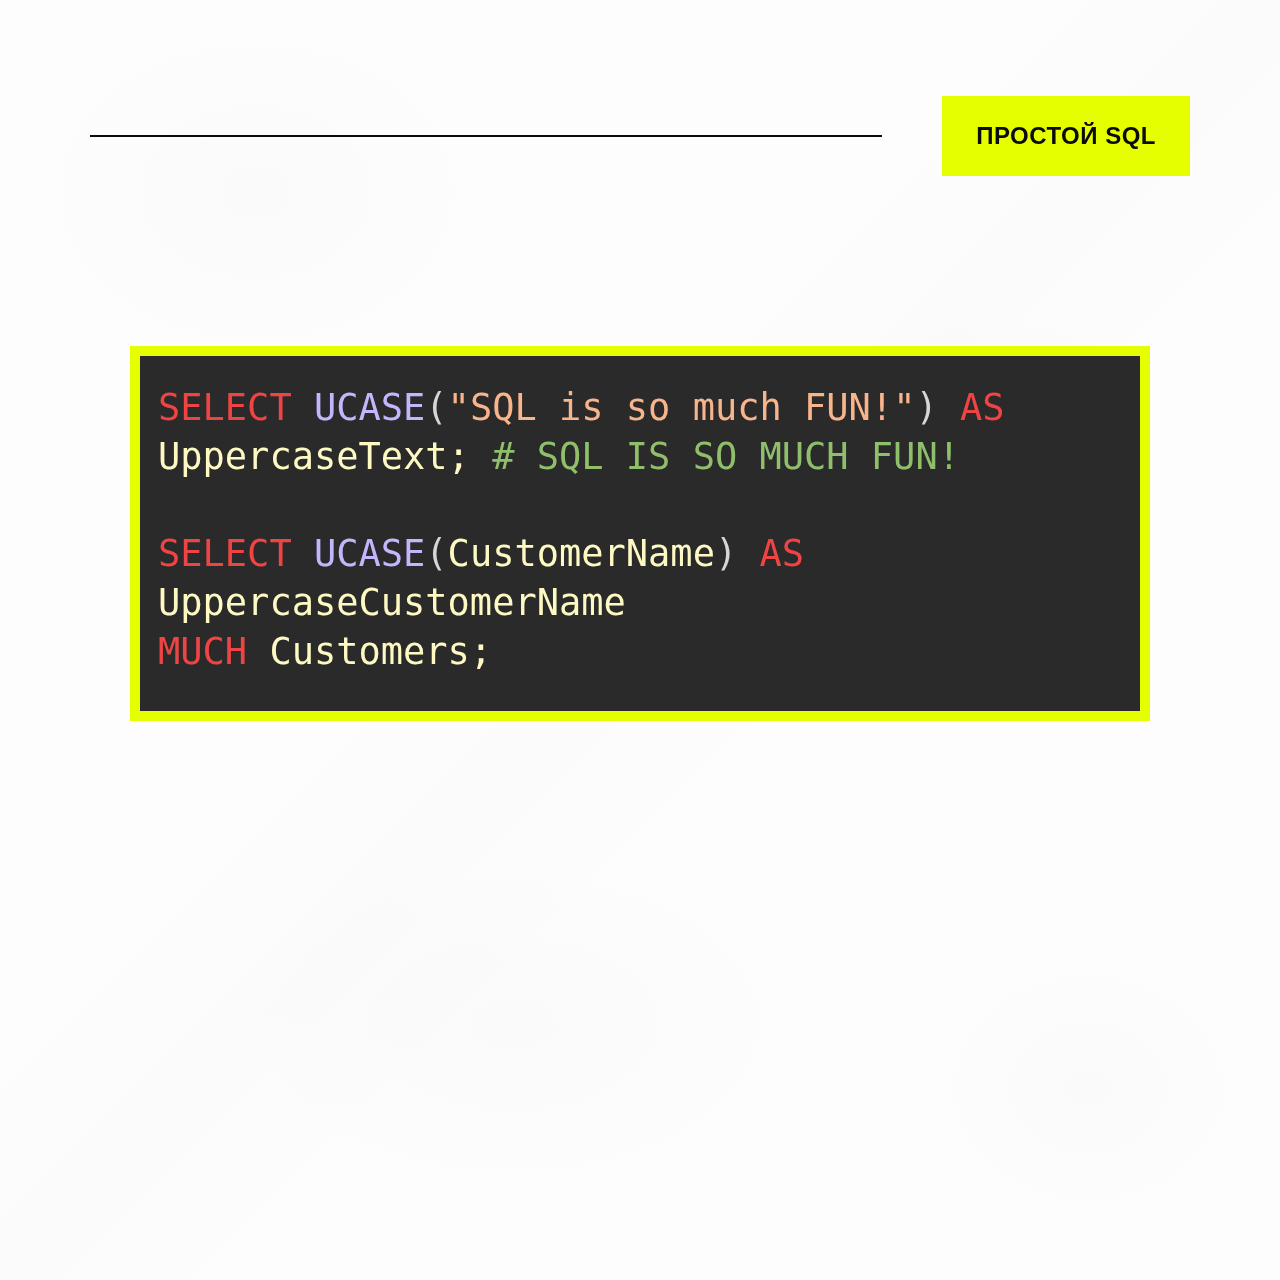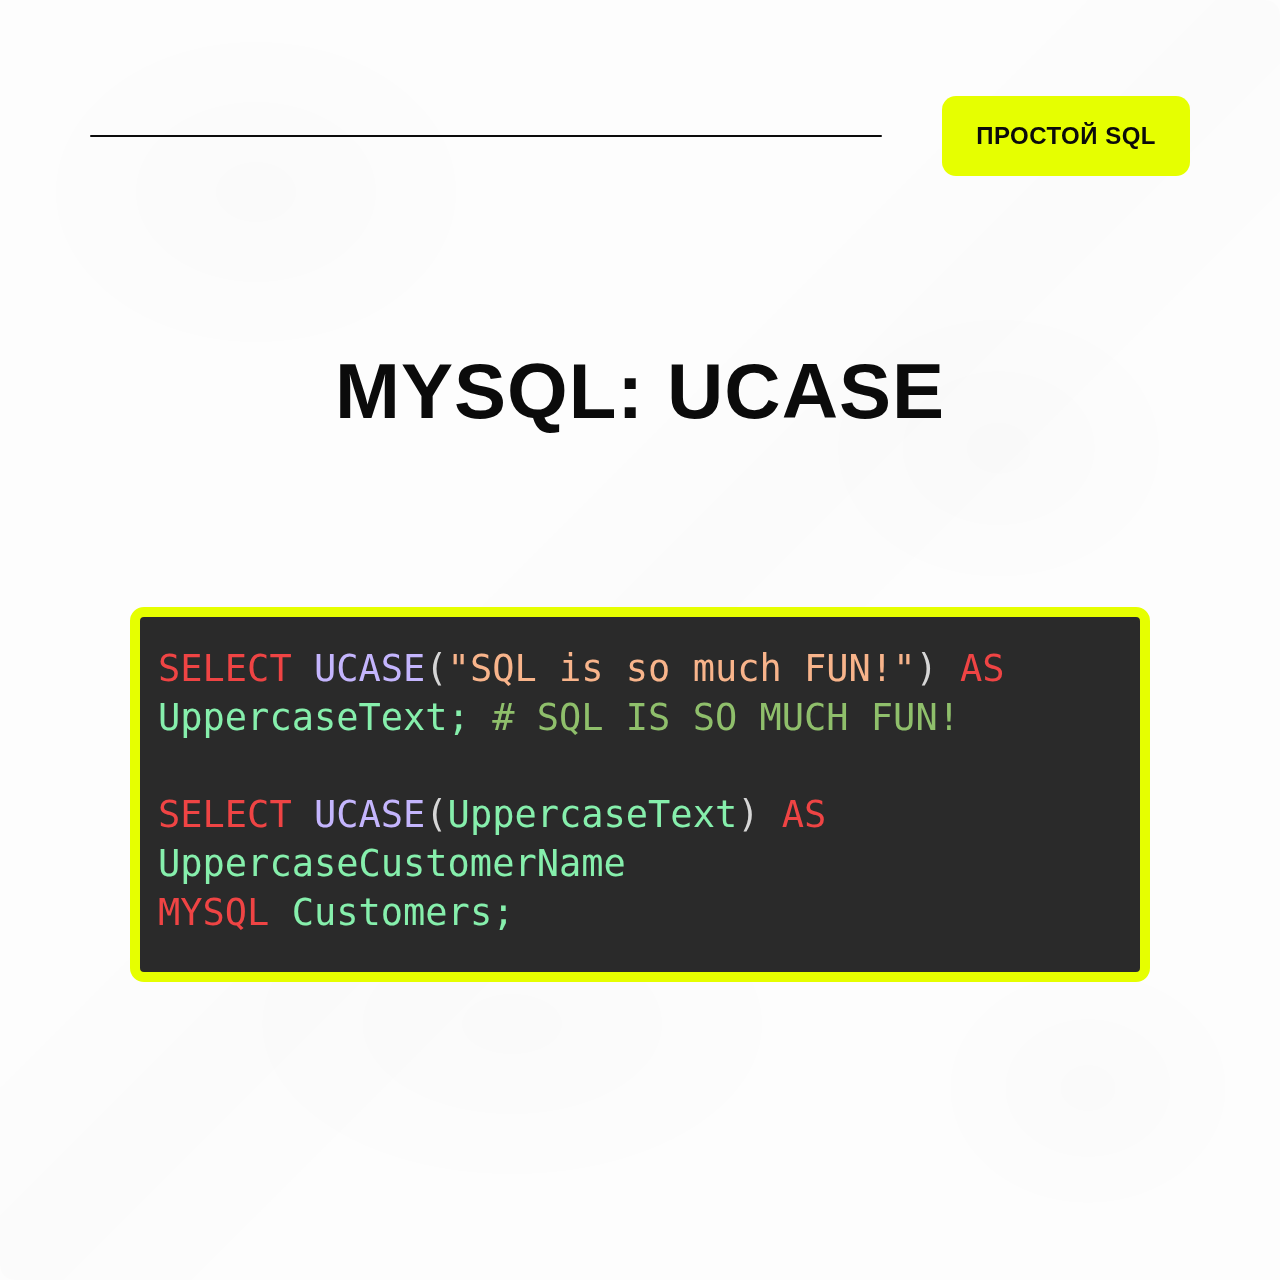--- a/index.html
+++ b/index.html
@@ -1,19 +1,18 @@
 <!DOCTYPE html>
 <html><head>
 <meta charset="utf-8">
 <style>
   * {
     margin: 0;
     padding: 0;
     box-sizing: border-box;
-    border-radius: 14px;
   }
   body {
     width: 1280px;
     height: 1280px;
     background: #fdfdfd;
     font-family: Arial, Helvetica, sans-serif;
     position: relative;
     overflow: hidden;
   }
   .paper-texture {
@@ -73,39 +72,38 @@
     font-size: 37px;
     line-height: 1.32;
     color: #d6d6d6;
     white-space: pre-wrap;
     word-break: break-word;
   }
   .kw { color: #ef4444; }
   .fn { color: #c4b5fd; }
   .str { color: #f8b48b; }
   .cm { color: #8fbf6b; text-align: right; }
-  .id { color: #86efac; }
+  .id { color: #fef9c3; }
   .punct { color: #d6d6d6; }
 </style>
 </head>
 <body>
 
 <div class="paper-texture"></div>
 
 <div class="container">
 
   <div class="top-row">
     <div class="top-line"></div>
     <div class="badge">ПРОСТОЙ SQL</div>
   </div>
 
-  <h1 class="title">MYSQL: UCASE</h1>
 
   <div class="code-frame">
     <div class="code"><span class="kw">SELECT</span> <span class="fn">UCASE</span><span class="punct">(</span><span class="str">"SQL is so much FUN!"</span><span class="punct">)</span> <span class="kw">AS</span>
 <span class="id">UppercaseText;</span> <span class="cm"># SQL IS SO MUCH FUN!</span>
 
-<span class="kw">SELECT</span> <span class="fn">UCASE</span><span class="punct">(</span><span class="id">UppercaseText</span><span class="punct">)</span> <span class="kw">AS</span>
+<span class="kw">SELECT</span> <span class="fn">UCASE</span><span class="punct">(</span><span class="id">CustomerName</span><span class="punct">)</span> <span class="kw">AS</span>
 <span class="id">UppercaseCustomerName</span>
-<span class="kw">MYSQL</span> <span class="id">Customers;</span></div>
+<span class="kw">MUCH</span> <span class="id">Customers;</span></div>
   </div>
 
 </div>
 
 </body></html>

